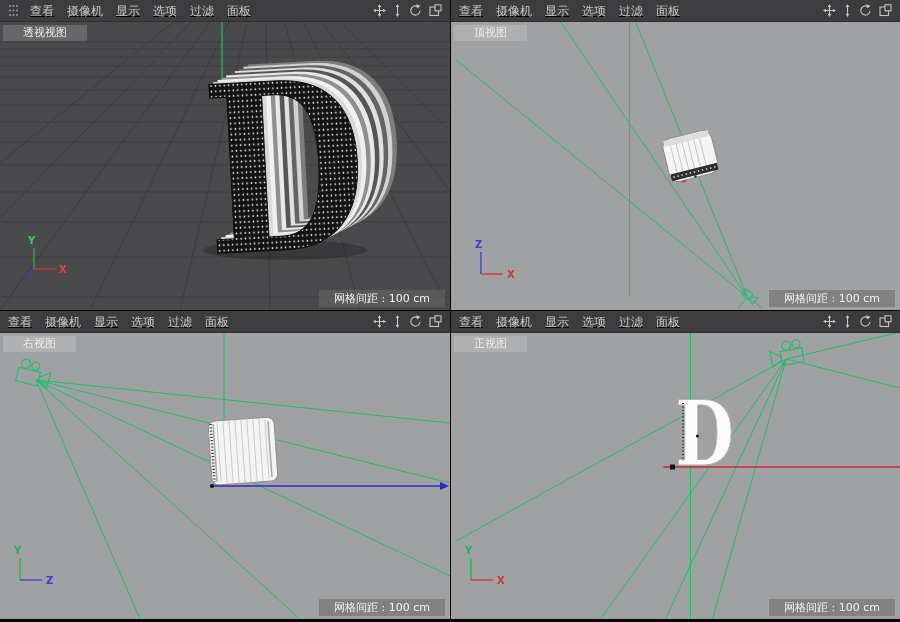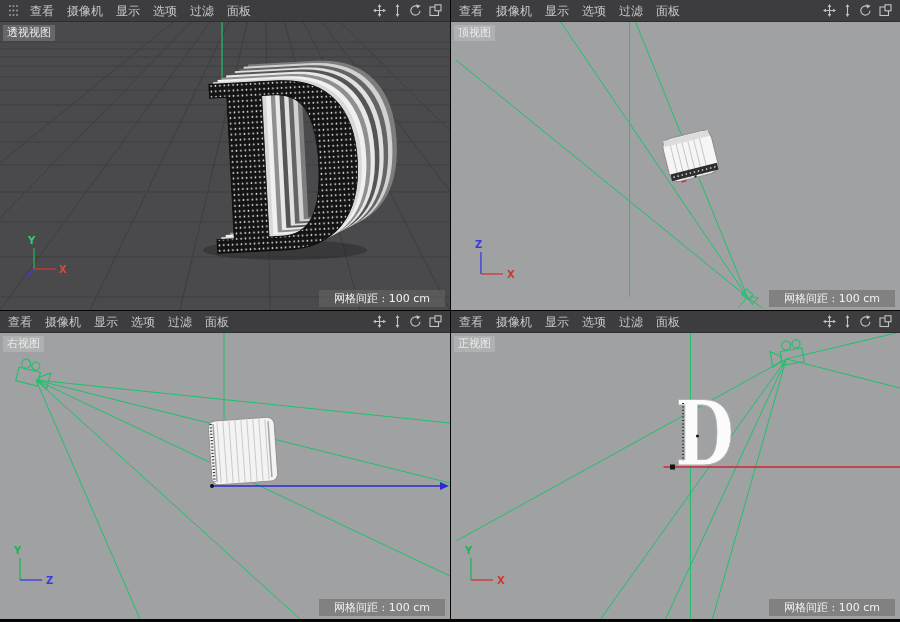--- a/index.html
+++ b/index.html
@@ -1,32 +1,32 @@
 <!DOCTYPE html>
 <html><head>
 <meta charset="utf-8">
 <style>
   html,body{margin:0;padding:0;background:#1b1b1b;}
   .stage{width:900px;height:622px;background:#060606;position:relative;
          font-family:"DejaVu Sans","Liberation Sans",sans-serif;overflow:hidden;}
   .grid4{position:absolute;top:0;left:0;width:900px;height:619px;display:grid;
          grid-template-columns:450px 449px;grid-template-rows:310px 308px;gap:1px;background:#060606;}
-  .viewport{display:flex;flex-direction:column;overflow:hidden;min-width:0;min-height:0;}
+  .viewport{display:flex;flex-direction:column;overflow:hidden;min-width:0;min-height:0;text-decoration:underline;}
   .menubar{height:22px;min-height:22px;background:#3d3d40;display:flex;align-items:center;
            padding:0 8px;gap:13px;font-size:12px;color:#c7c7c7;border-bottom:1px solid #2e2e31;box-sizing:border-box;}
   .menu-item{white-space:nowrap;cursor:default;line-height:22px;}
   .menu-icons{margin-left:auto;display:flex;align-items:center;gap:7px;}
   .menu-icons .nav-icon{display:flex;align-items:center;}
   .handle{display:flex;align-items:center;margin-right:-2px;}
   .canvas{flex:1;position:relative;min-height:0;}
   .canvas svg.scene{position:absolute;inset:0;width:100%;height:100%;display:block;}
   .canvas.dark{background:#4a4a4d;}
   .canvas.light{background:#a0a1a3;}
   .vp-label{position:absolute;top:3px;left:3px;font-size:11px;color:#ebebeb;
-            background:rgba(255,255,255,0.16);padding:0 4px 1px;white-space:nowrap;}
+            background:rgba(255,255,255,0.16);padding:0 20px 1px;white-space:nowrap;}
   .grid-info{position:absolute;right:5px;bottom:3px;font-size:11px;color:#f2f2f2;
              background:rgba(104,104,104,0.55);padding:1px 15px;white-space:nowrap;}
   text.gz{font-size:10px;font-family:"DejaVu Sans","Liberation Sans",sans-serif;font-weight:bold;}
   .dletter{font-family:"DejaVu Serif","Liberation Serif",serif;font-weight:bold;}
 </style>
 </head>
 <body>
 
 <div class="stage">
 <div class="grid4">

